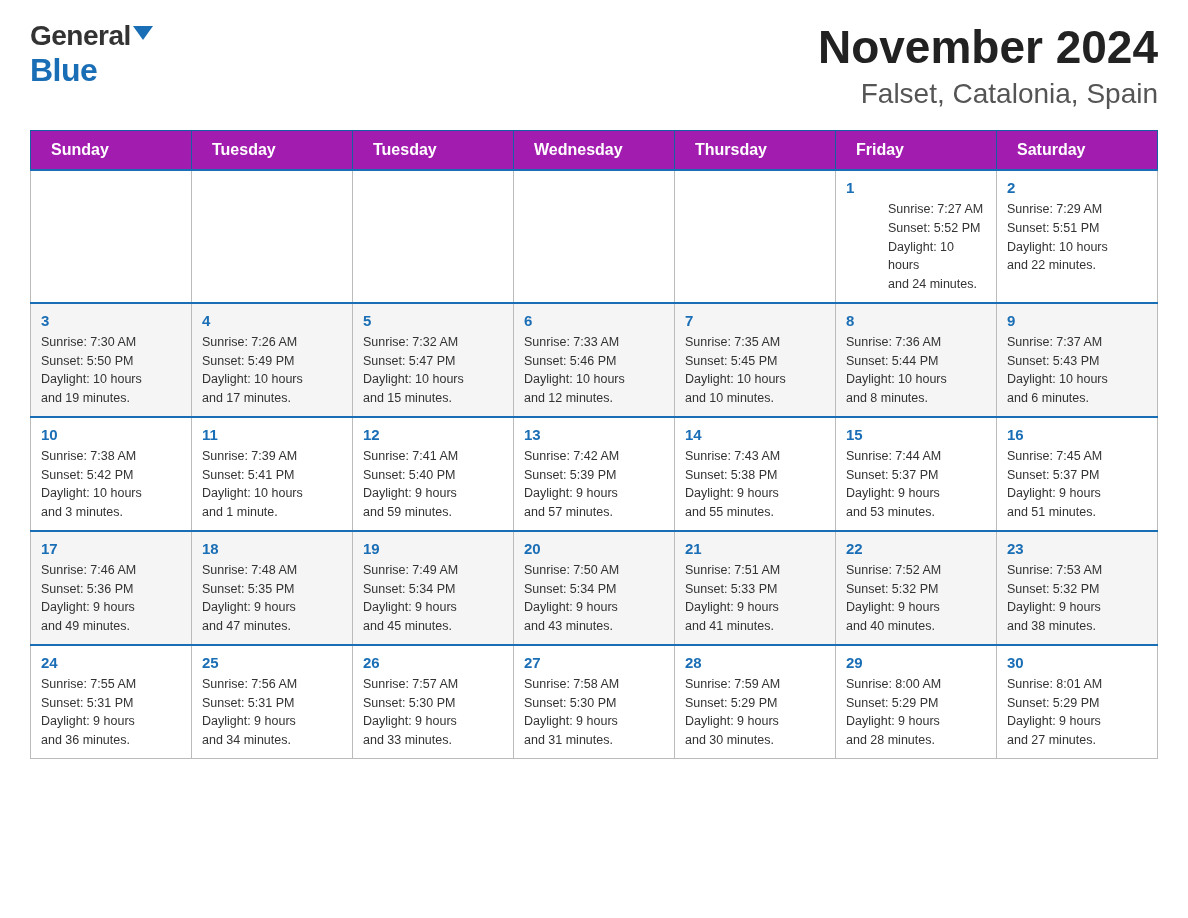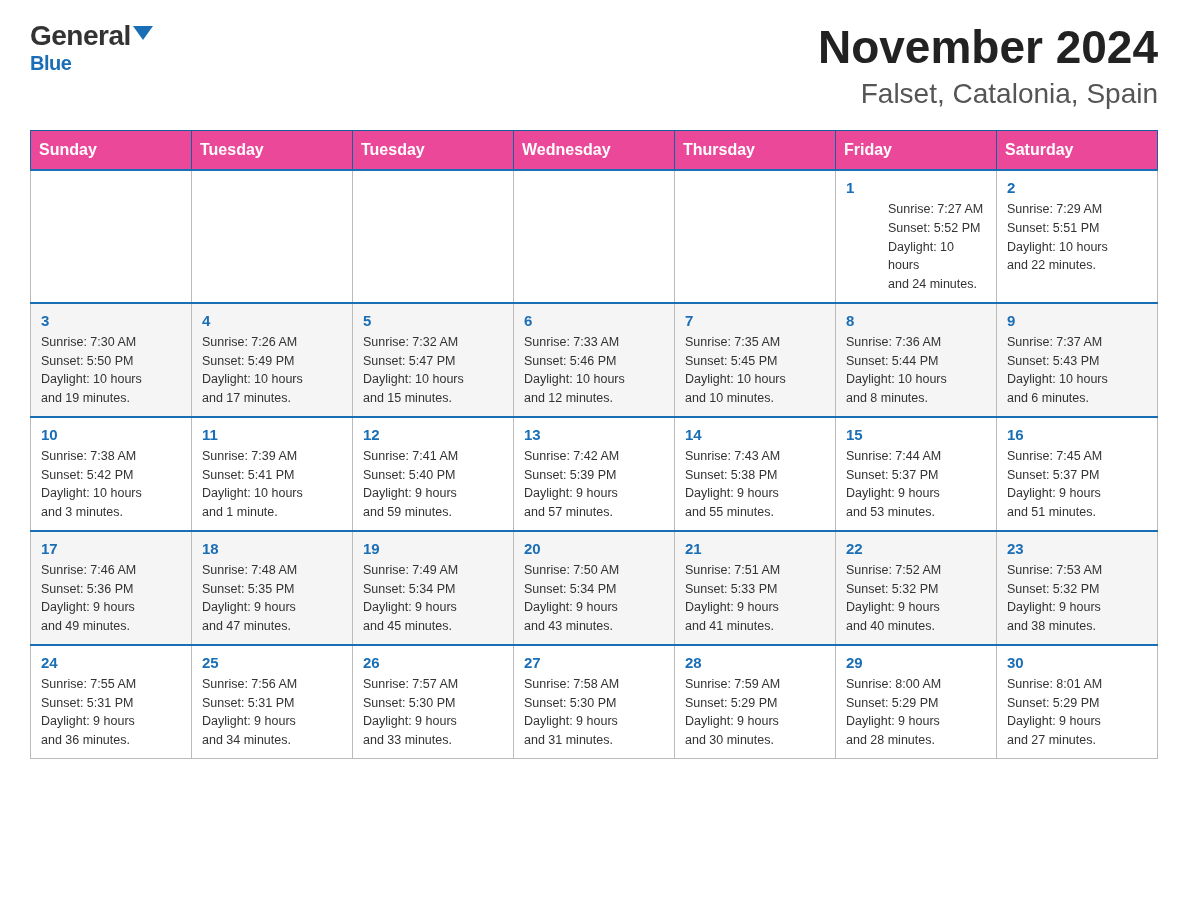--- a/index.html
+++ b/index.html
@@ -20,21 +20,21 @@
       flex-direction: column;
       align-items: flex-start;
     }
     .logo-text-general {
       font-size: 28px;
       font-weight: bold;
       color: #333;
       letter-spacing: -0.5px;
     }
     .logo-text-blue {
-      font-size: 20px;
+      font-size: 32px;
       font-weight: bold;
       color: #1a6eb5;
       letter-spacing: -0.5px;
     }
     .logo-triangle {
       display: inline-block;
       width: 0;
       height: 0;
       border-left: 10px solid transparent;
       border-right: 10px solid transparent;
@@ -61,25 +61,25 @@
       font-size: 28px;
       color: #555;
       margin-top: 4px;
     }
     .calendar {
       width: 100%;
       border-collapse: collapse;
       border: 1px solid #999;
     }
     .calendar th {
-      background-color: #ec4899;
+      background-color: #a21caf;
       color: #fff;
       font-size: 16px;
       font-weight: bold;
-      padding: 10px 8px;
+      padding: 10px 20px;
       text-align: left;
       border: 1px solid #1560a0;
     }
     .calendar td {
       vertical-align: top;
       padding: 8px 10px;
       border: 1px solid #bbb;
       font-size: 13px;
       color: #333;
       min-height: 90px;

